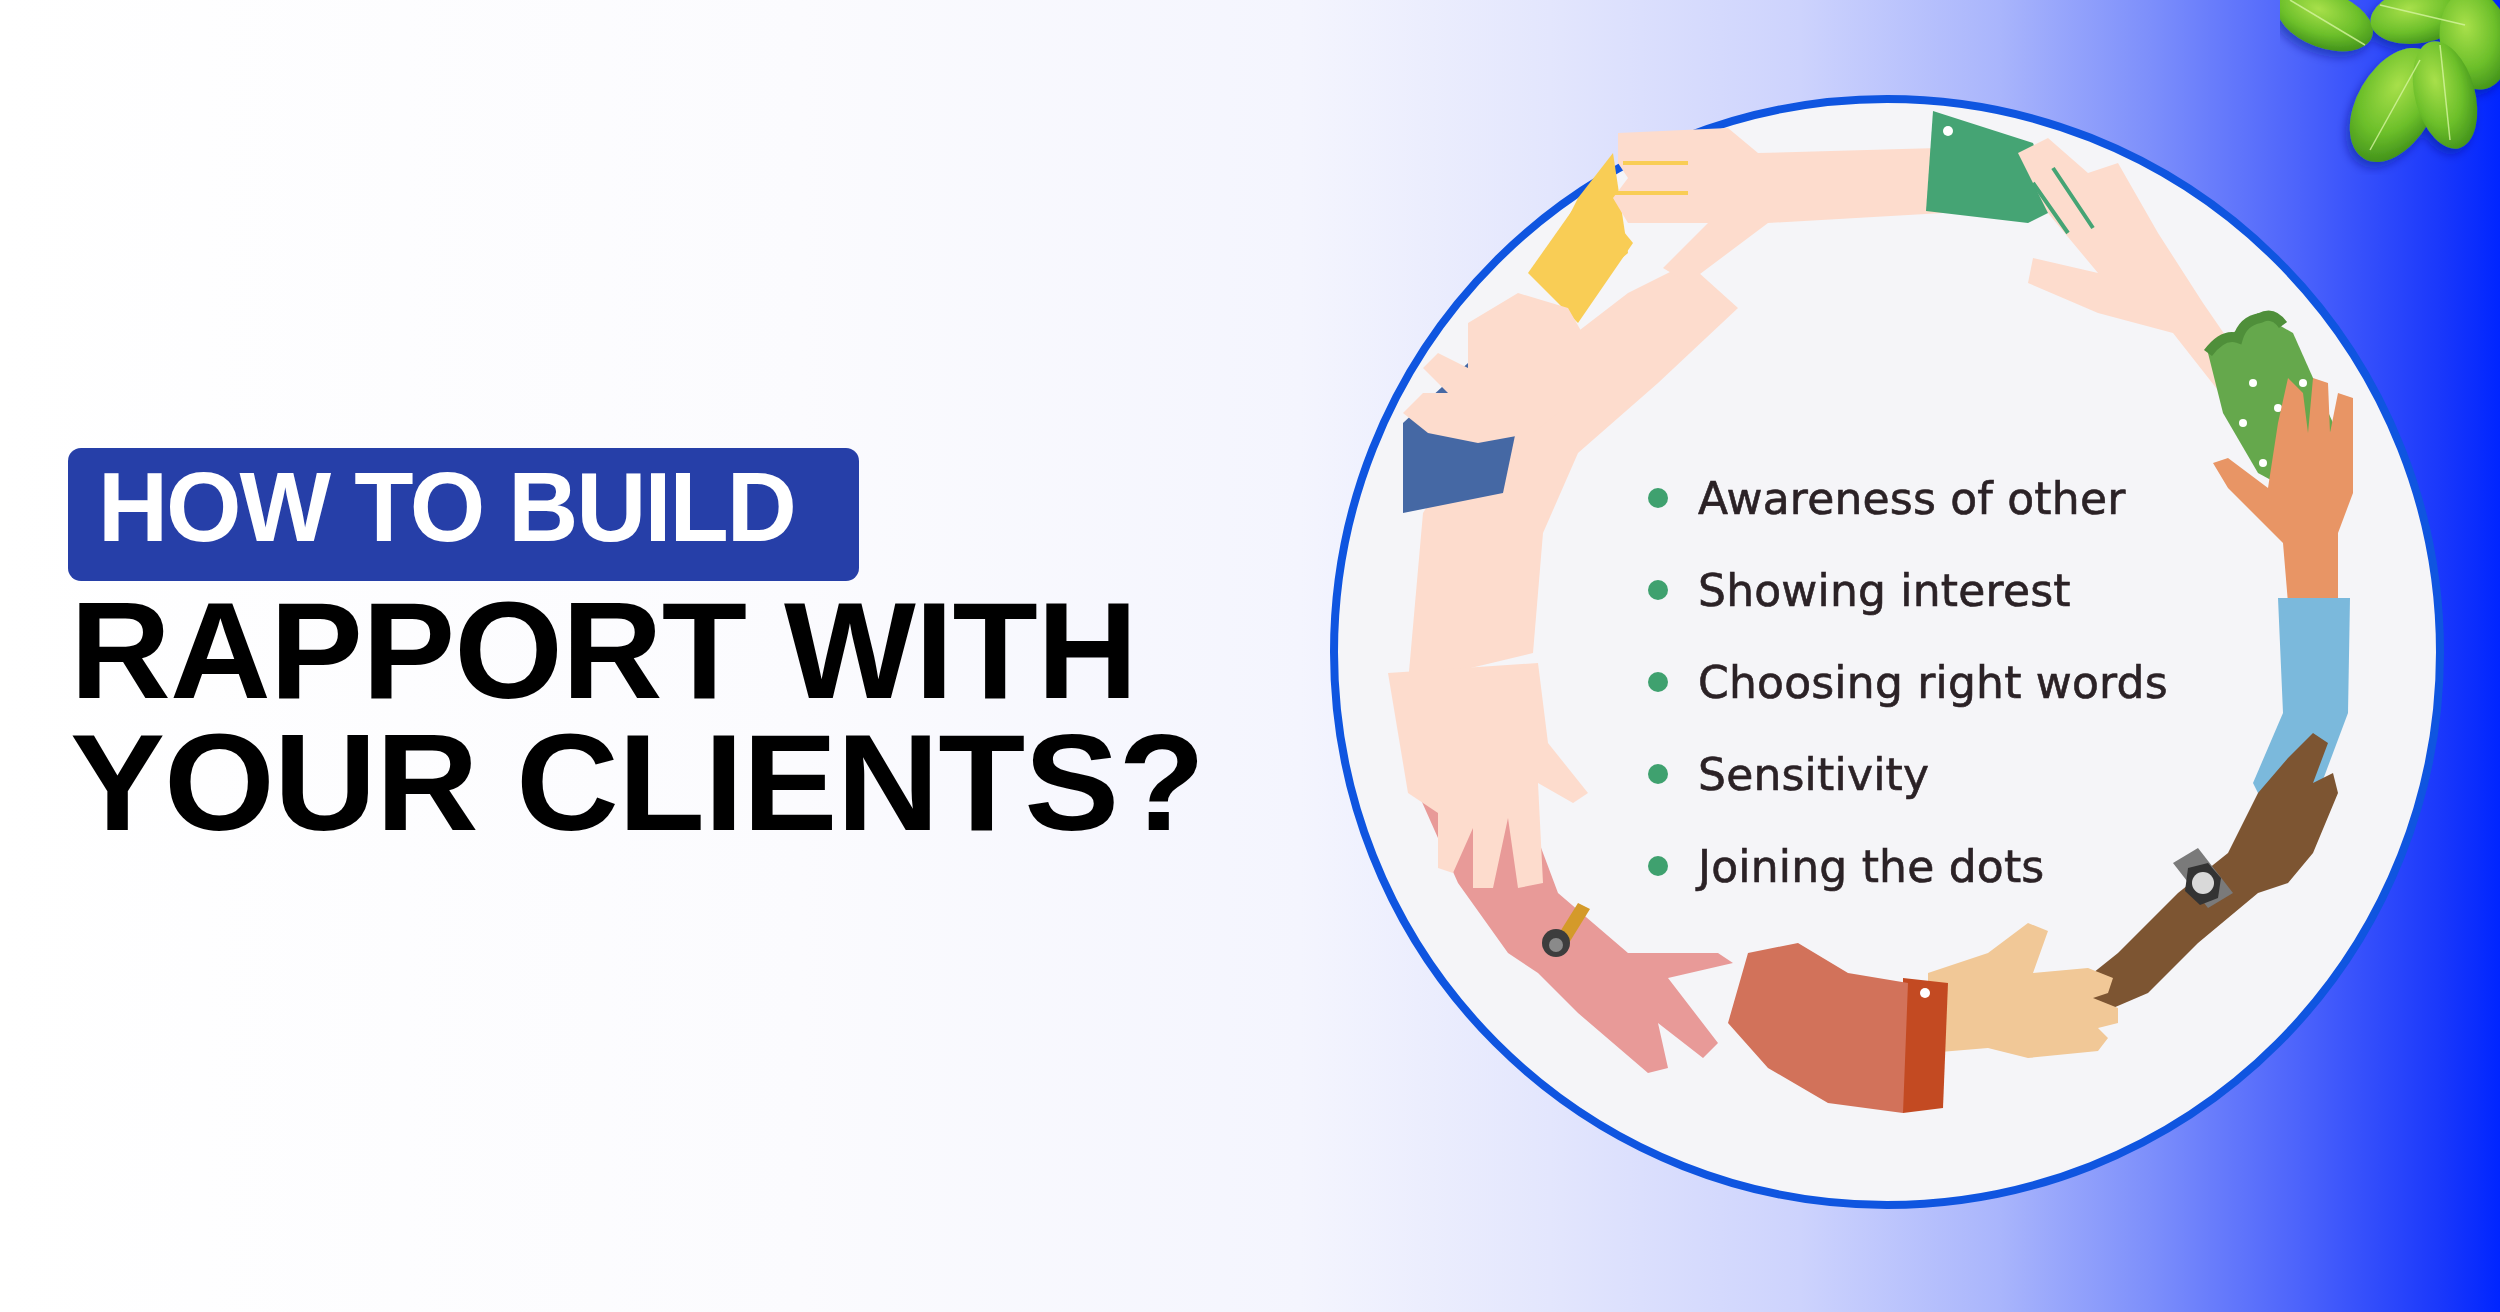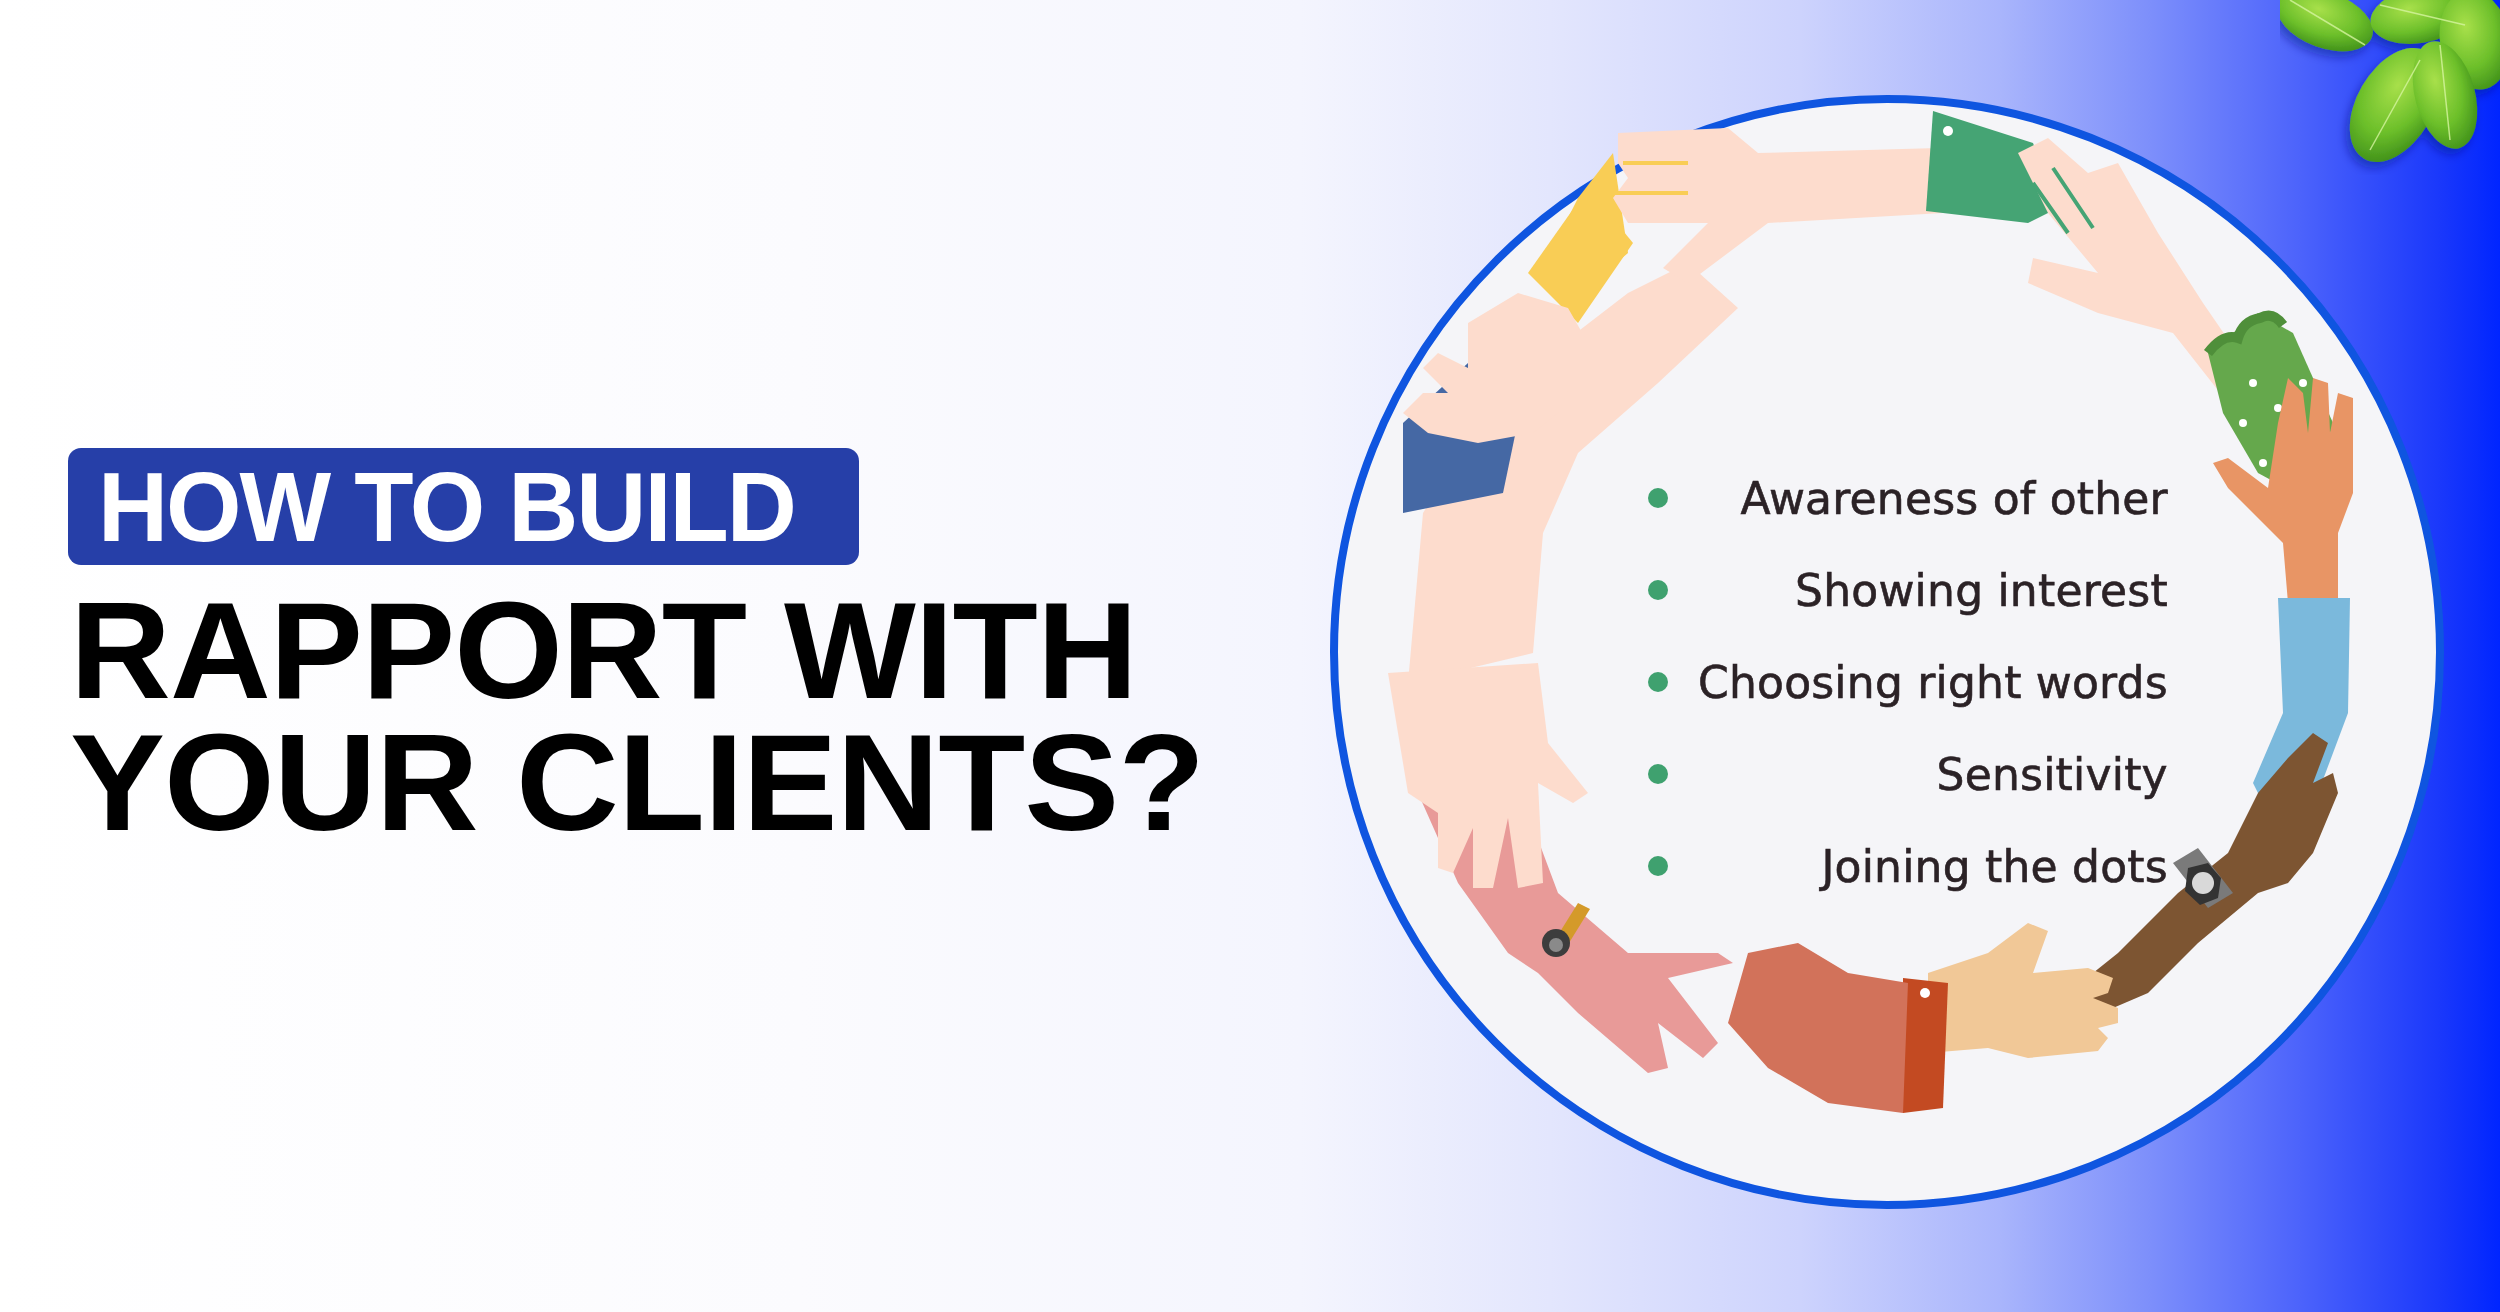--- a/index.html
+++ b/index.html
@@ -27,21 +27,21 @@
   .headline {
     position: absolute;
     left: 68px;
     top: 448px;
   }
   .badge {
     position: absolute;
     left: 0;
     top: 0;
     width: 791px;
-    height: 117px;
+    height: 133px;
     background: #263fa8;
     border-radius: 13px;
     box-sizing: border-box;
   }
   .badge-text {
     position: absolute;
     left: 30px;
     top: 4px;
     width: 741px;
     color: #ffffff;
@@ -84,21 +84,20 @@
     top: 452px;
     margin: 0;
     padding: 0;
     list-style: none;
   }
   .bullet-item {
     position: relative;
     height: 92px;
     display: flex;
     align-items: center;
-    justify-content: space-between;
   }
   .bullet-dot {
     width: 20px;
     height: 20px;
     border-radius: 50%;
     background: #3fa16f;
     margin-right: 30px;
     flex: 0 0 auto;
   }
   .bullet-text {

